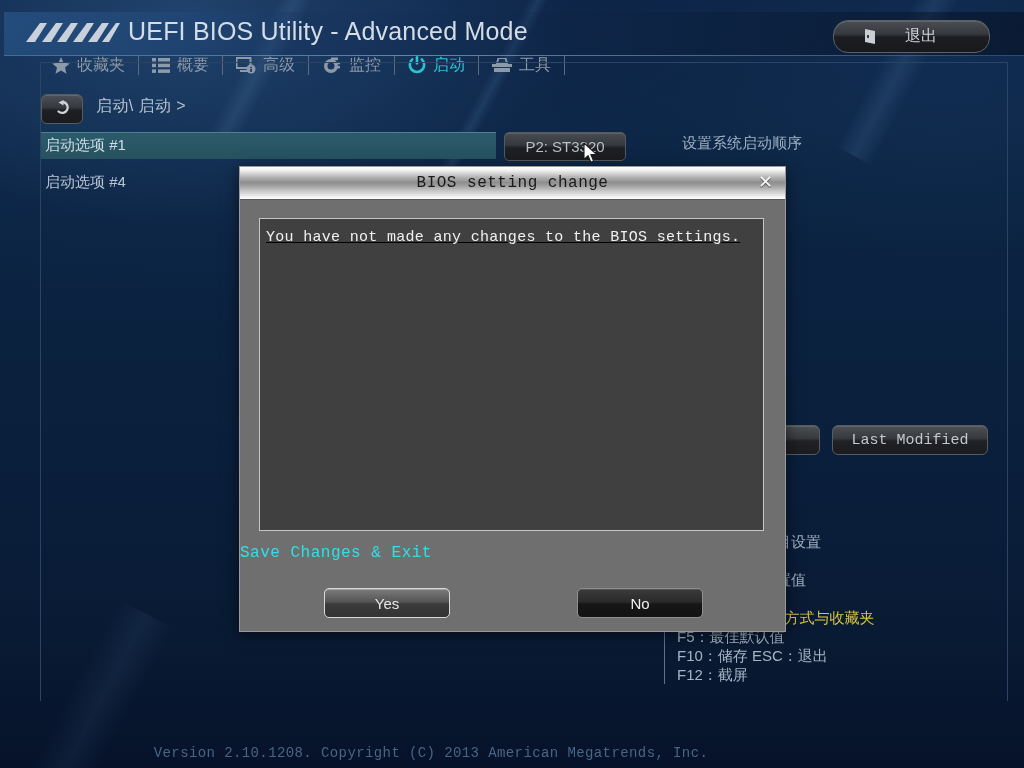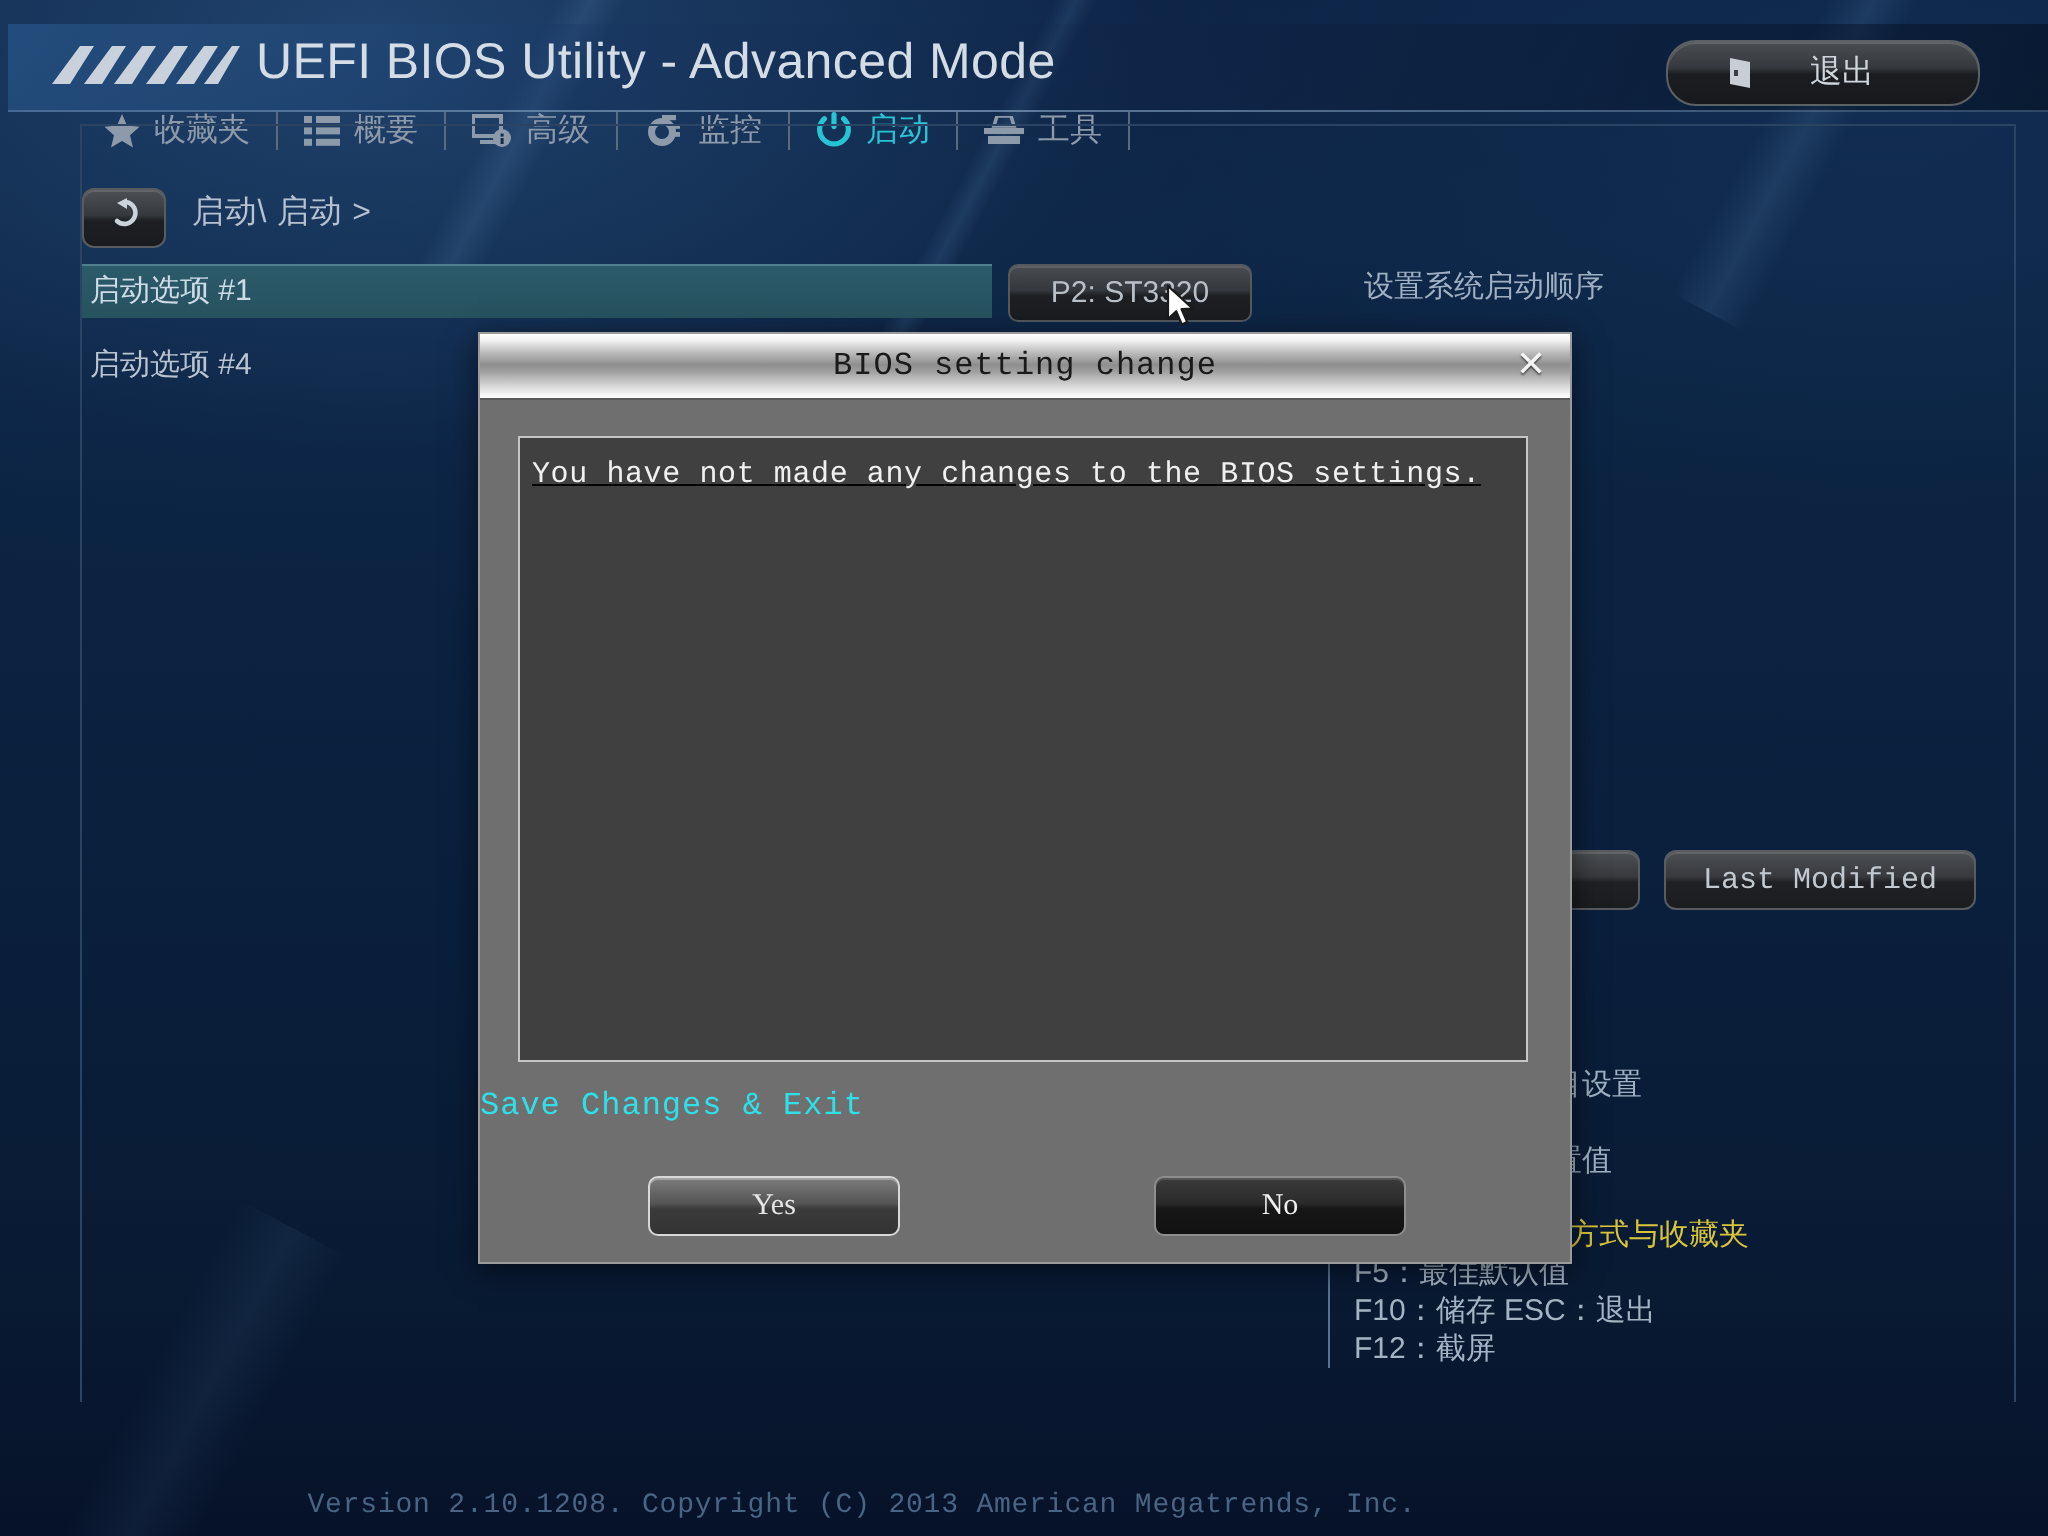--- a/index.html
+++ b/index.html
@@ -246,21 +246,21 @@
     font-size: 16px;
     color: #2fe0e8;
     letter-spacing: 0.5px;
     cursor: pointer;
   }
   .dlg-btn {
     position: absolute; top: 421px;
     width: 124px; height: 28px;
     border-radius: 5px;
     display:flex; align-items:center; justify-content:center;
-    font-family: Liberation Serif, serif;
+    font-family: Liberation Sans, sans-serif;
     font-size: 15px;
     cursor: pointer;
   }
   #dlg-yes {
     left: 84px;
     border: 1px solid #d8d8d8;
     background: linear-gradient(to bottom, #7c7c7c 0%, #555555 45%, #3b3b3b 55%, #333333 100%);
     box-shadow: inset 0 1px 0 rgba(255,255,255,0.30);
     color: #e6e6e6;
   }

